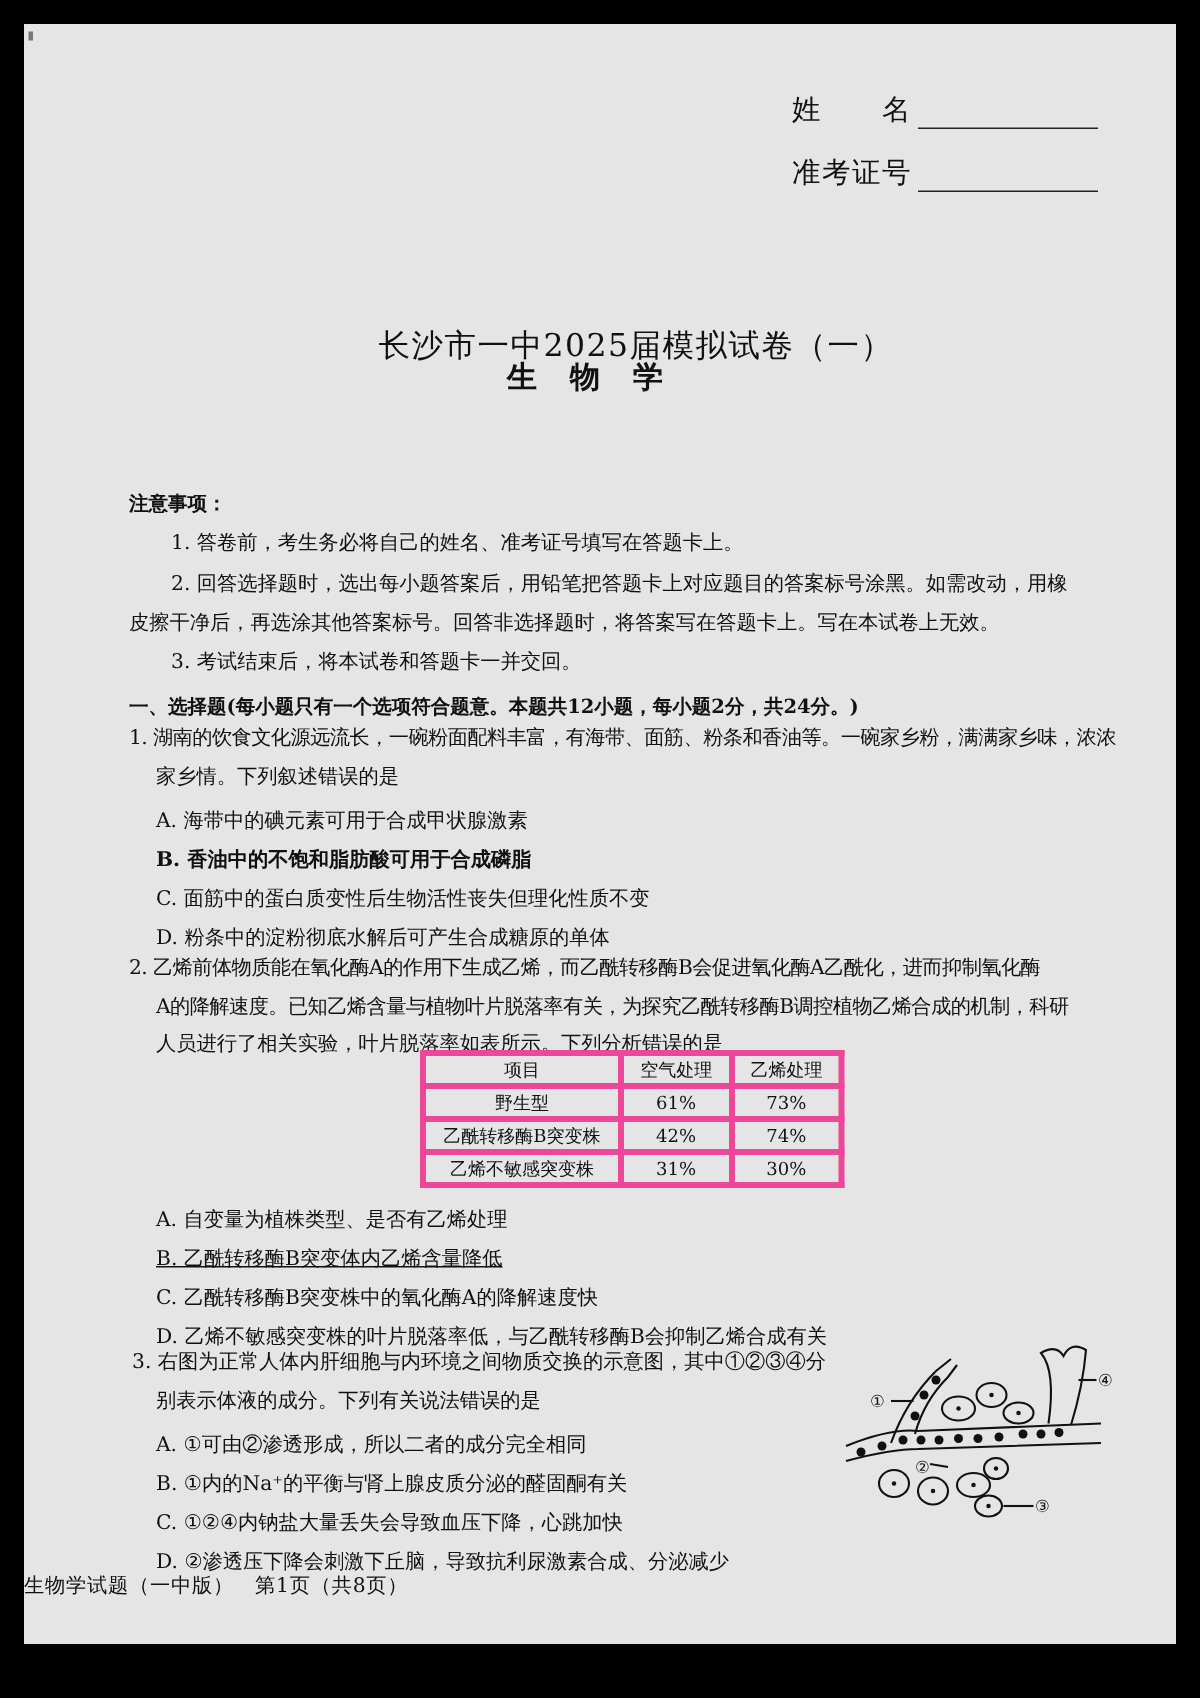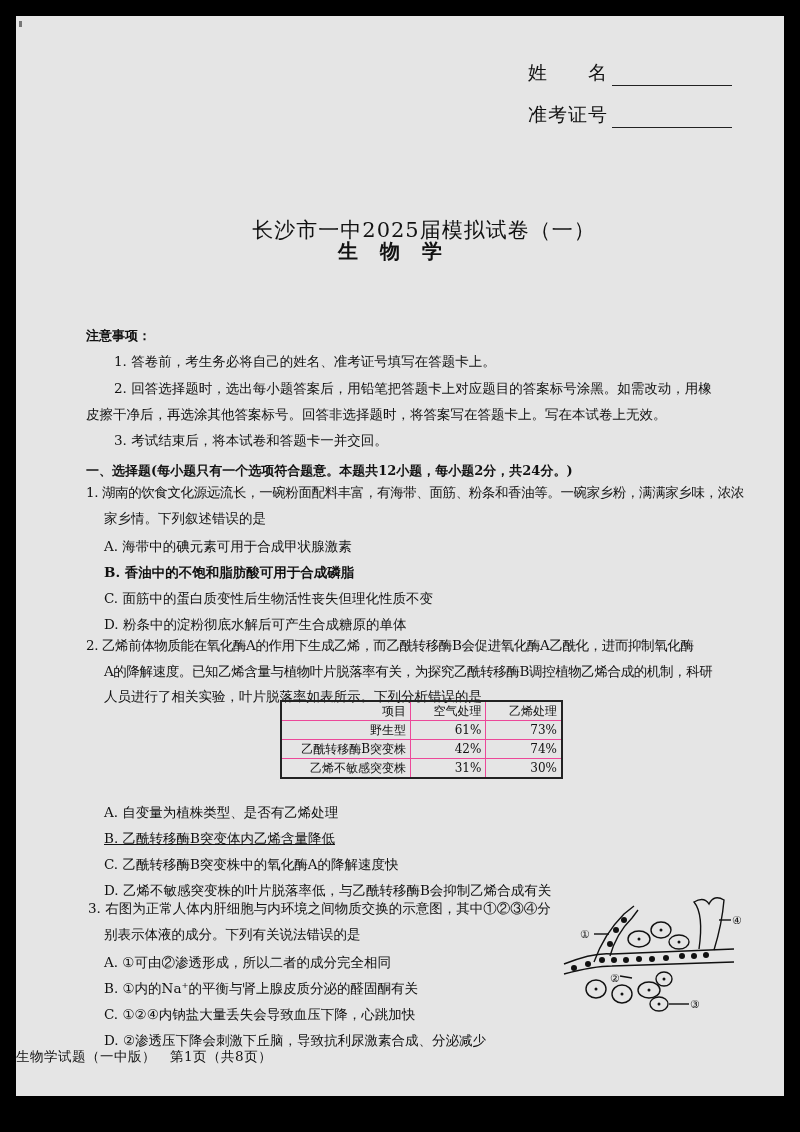--- a/index.html
+++ b/index.html
@@ -19,21 +19,21 @@
   .subject { font-size: 20px; font-weight: bold; letter-spacing: 22px; font-family: "DejaVu Sans", sans-serif; }
   .notes-head { font-size: 13px; font-weight: bold; font-family: "DejaVu Sans", sans-serif; }
   .txt { font-size: 13.5px; }
   .q { font-size: 13.5px; line-height: 25px; }
   .opt { font-size: 13.5px; }
   table.data {
     border-collapse: collapse; font-size: 12px;
     position: absolute; left: 264px; top: 684px; width: 283px;
   }
   table.data td, table.data th {
-    border: 1px solid #ec4899; height: 18px; text-align: right; padding: 0 4px; font-weight: normal;
+    border: 4px solid #ec4899; height: 18px; text-align: center; padding: 0 4px; font-weight: normal;
   }
   table.data { border: 2px solid #222; }
   .footer { font-size: 13.5px; letter-spacing: 0.5px; }
   .scan-mark { position: absolute; left: 3px; top: 5px; width: 3px; height: 6px; background: #777; }
 </style>
 </head>
 <body>
 
 <div class="page">
   <div class="scan-mark"></div>

